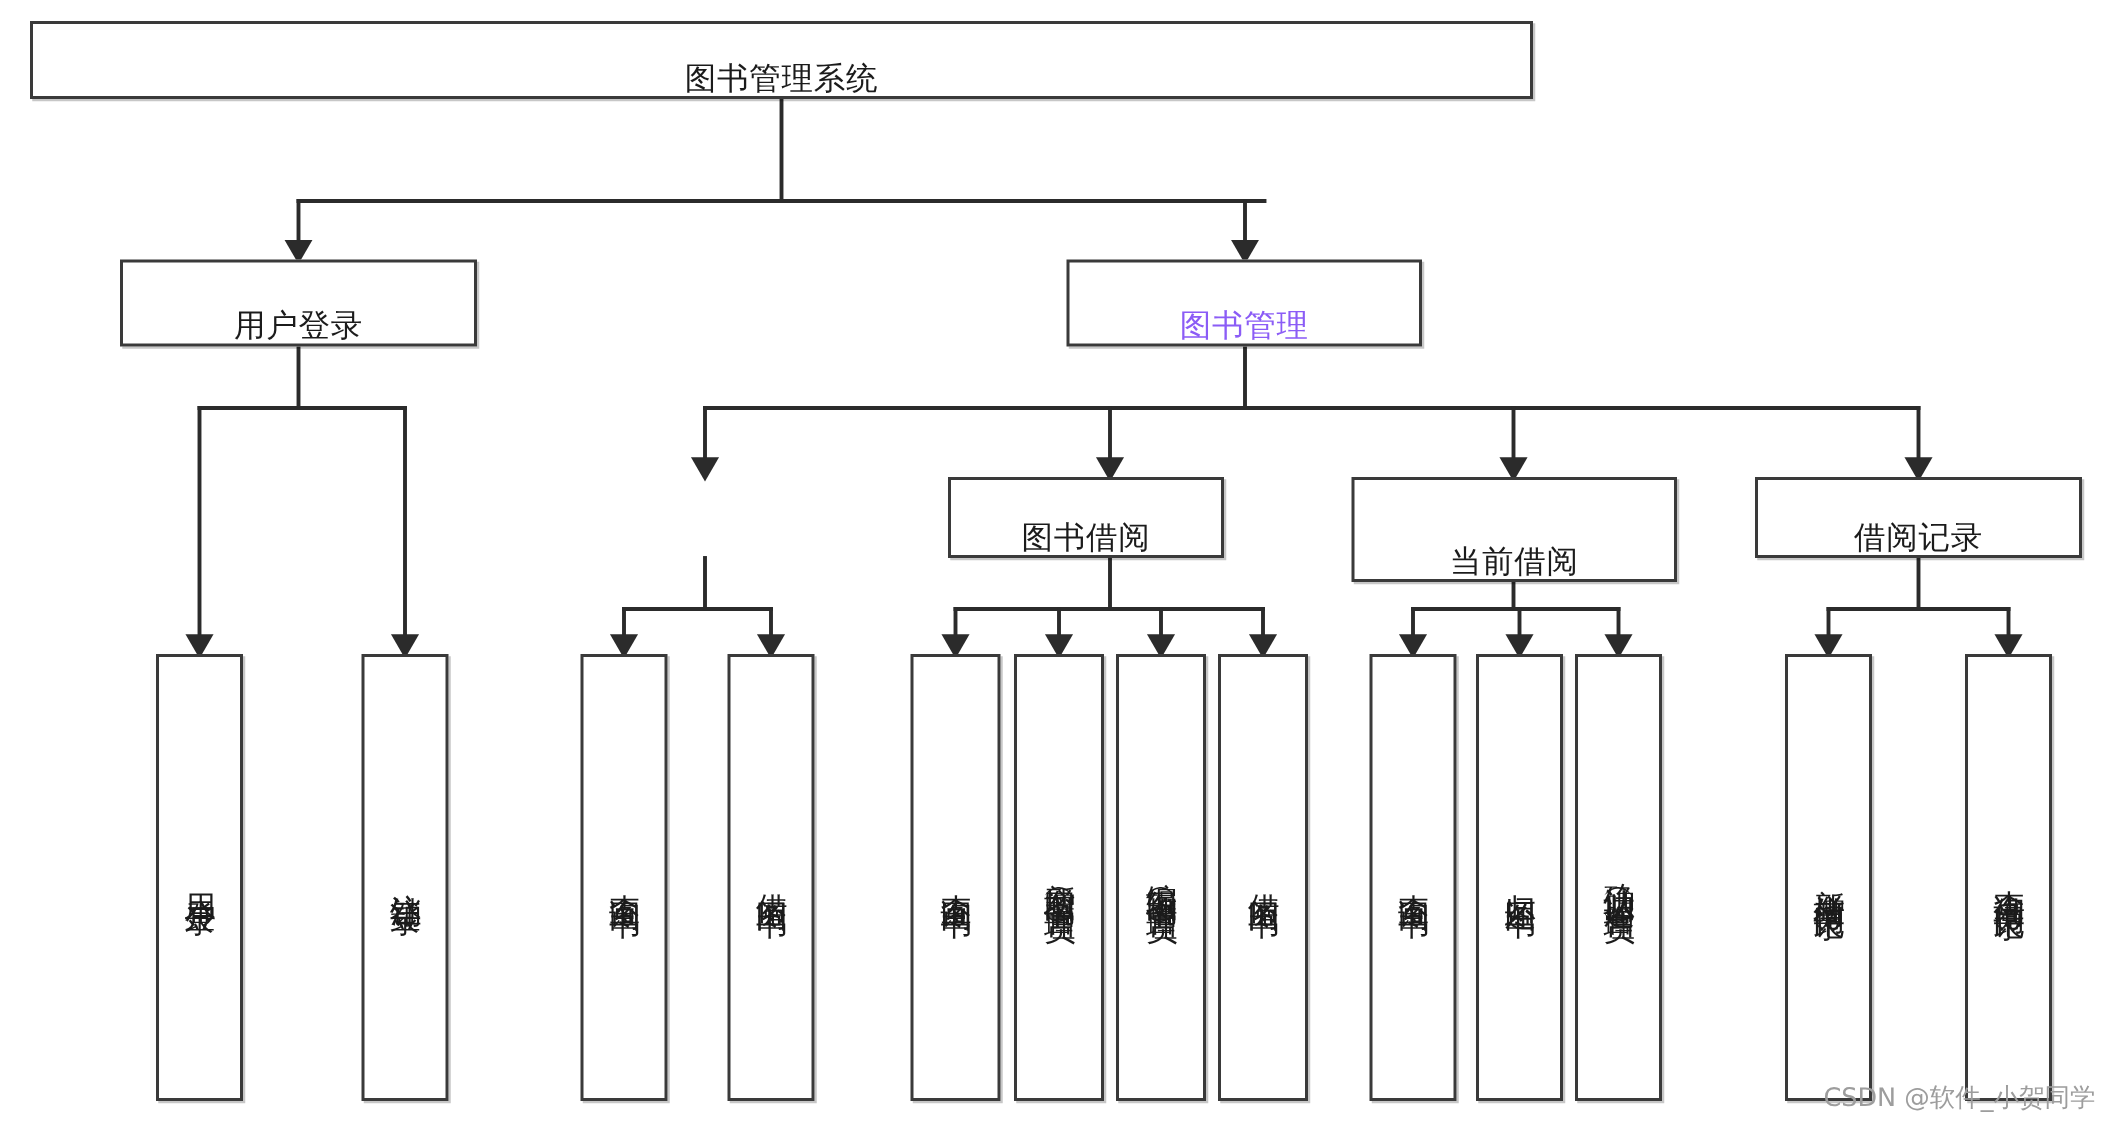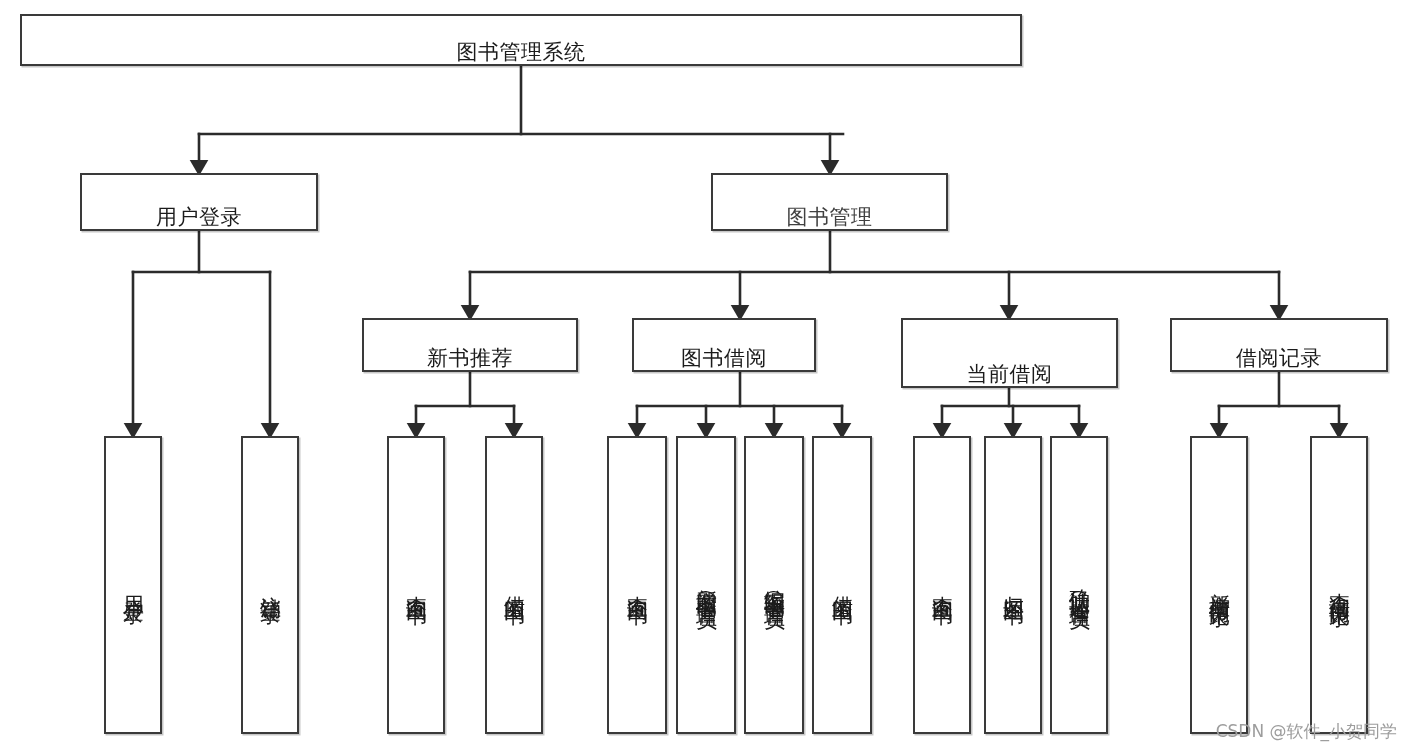--- a/index.html
+++ b/index.html
@@ -128,26 +128,23 @@
   </svg>
 
   <div class="node-box" style="left: 20px; top: 14px; width: 1002px; height: 52px; border-color: rgb(58, 58, 58); background: rgb(255, 255, 255);">
     <span class="node-label-h" style="color: rgb(27, 27, 27);">图书管理系统</span>
   </div>
 
   <div class="node-box" style="left: 80px; top: 173px; width: 238px; height: 58px; border-color: rgb(58, 58, 58); background: rgb(255, 255, 255);">
     <span class="node-label-h" style="color: rgb(27, 27, 27);">用户登录</span>
   </div>
   <div class="node-box" style="left: 711px; top: 173px; width: 237px; height: 58px; border-color: rgb(58, 58, 58); background: rgb(255, 255, 255);">
-    <span class="node-label-h" style="color: #404040;">图书管理</span>
+    <span class="node-label-h" style="color: #8b5cf6;">图书管理</span>
   </div>
 
-  <div class="node-box" style="left: 362px; top: 318px; width: 216px; height: 54px; border-color: rgb(58, 58, 58); background: rgb(255, 255, 255);">
-    <span class="node-label-h" style="color: rgb(27, 27, 27);">新书推荐</span>
-  </div>
   <div class="node-box" style="left: 632px; top: 318px; width: 184px; height: 54px; border-color: rgb(58, 58, 58); background: rgb(255, 255, 255);">
     <span class="node-label-h" style="color: rgb(27, 27, 27);">图书借阅</span>
   </div>
   <div class="node-box" style="left: 901px; top: 318px; width: 217px; height: 70px; border-color: rgb(58, 58, 58); background: rgb(255, 255, 255);">
     <span class="node-label-h" style="color: rgb(27, 27, 27);">当前借阅</span>
   </div>
   <div class="node-box" style="left: 1170px; top: 318px; width: 218px; height: 54px; border-color: rgb(58, 58, 58); background: rgb(255, 255, 255);">
     <span class="node-label-h" style="color: rgb(27, 27, 27);">借阅记录</span>
   </div>
 

